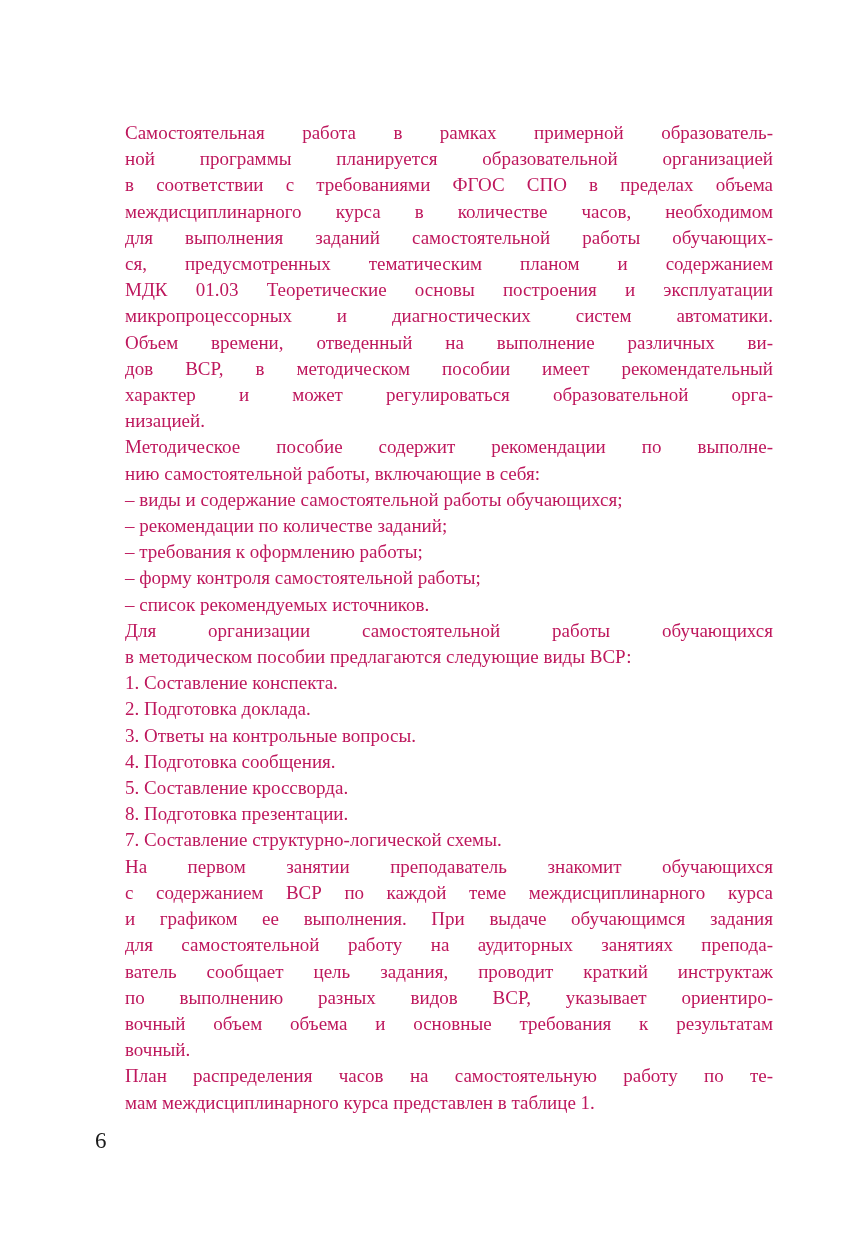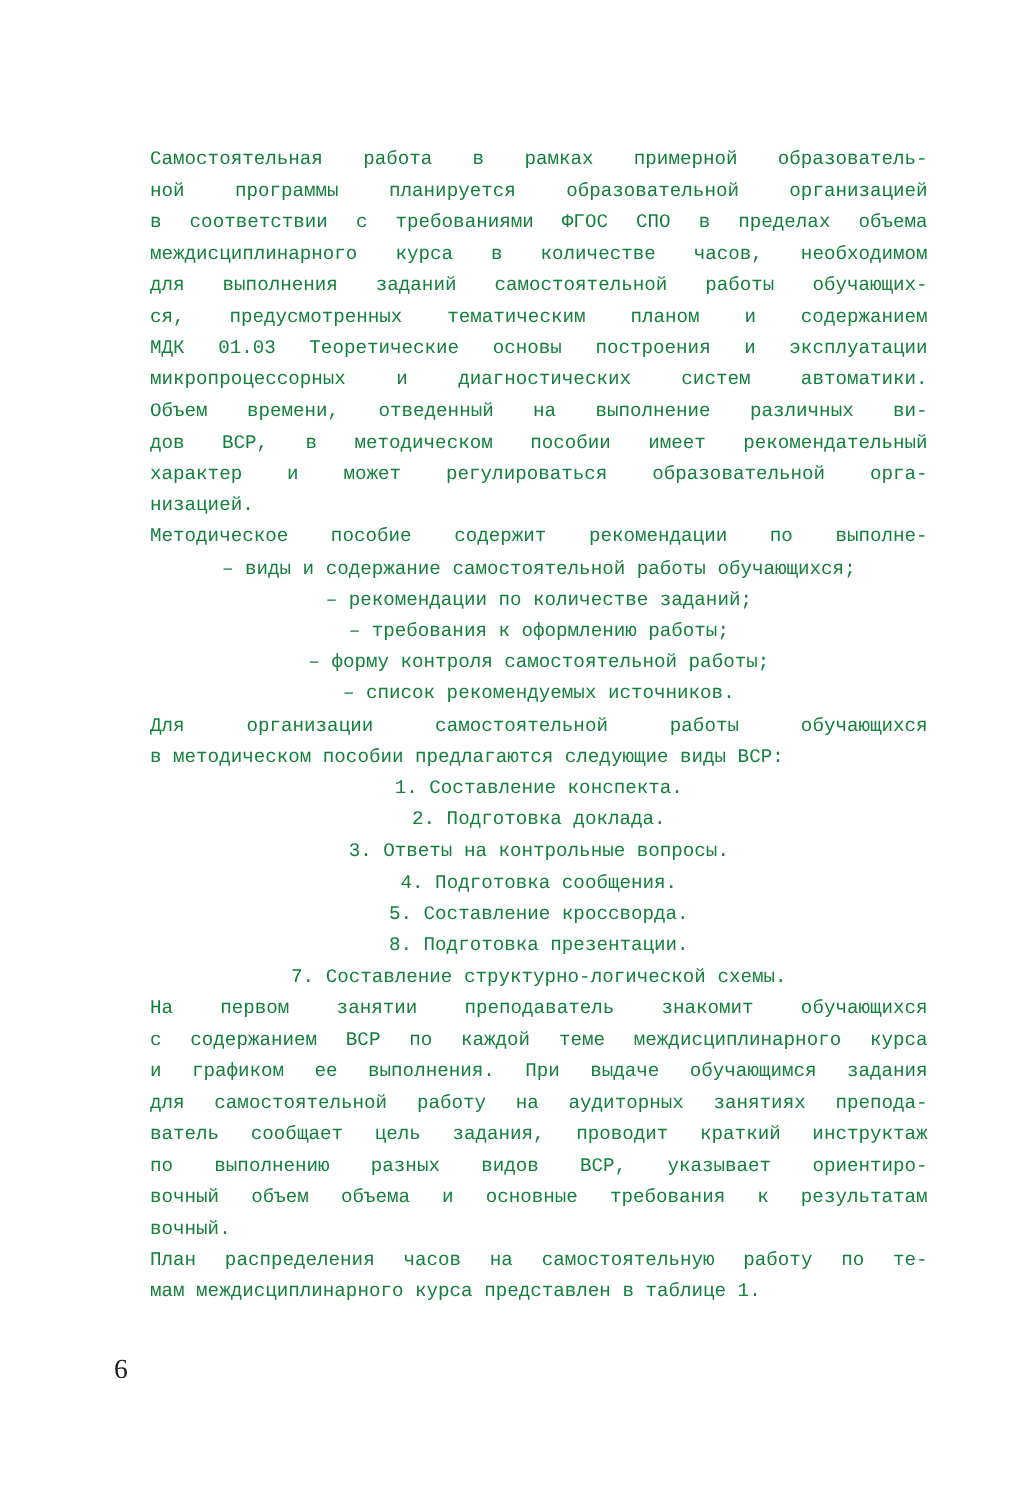--- a/index.html
+++ b/index.html
@@ -2,31 +2,31 @@
 <html><head>
   <meta charset="utf-8">
   <style>
     html, body { margin: 0; padding: 0; background: #ffffff; }
     body { width: 857px; height: 1241px; position: relative; overflow: hidden; }
     .page {
       position: absolute;
       left: 95px;
       top: 120px;
       width: 678px;
-      font-family: Liberation Mono, monospace;
-      font-size: 16px;
+      font-family: Liberation Serif, serif;
+      font-size: 19px;
       line-height: 26.2px;
-      color: #15803d;
+      color: #be185d;
       text-align: justify;
       hyphens: manual;
     }
     .p { margin: 0; text-indent: 30px; text-align: justify; text-align-last: left; }
     .line { display: block; text-align: justify; text-align-last: justify; }
     .line.end { text-align-last: left; }
-    .li { margin: 0; padding-left: 30px; text-align: center; }
+    .li { margin: 0; padding-left: 30px; text-align: left; }
     .page-number {
       position: absolute;
       left: 95px;
       top: 1128px;
       font-family: "Liberation Serif", "DejaVu Serif", serif;
       font-size: 23px;
       color: #1a1a1a;
     }
   </style>
 </head>
@@ -47,20 +47,21 @@
 
   <div class="p">
     <span class="line" style="text-indent:30px">Объем времени, отведенный на выполнение различных ви-</span>
     <span class="line">дов ВСР, в методическом пособии имеет рекомендательный</span>
     <span class="line">характер и может регулироваться образовательной орга-</span>
     <span class="line end">низацией.</span>
   </div>
 
   <div class="p">
     <span class="line" style="text-indent:30px">Методическое пособие содержит рекомендации по выполне-</span>
+    <span class="line end">нию самостоятельной работы, включающие в себя:</span>
   </div>
 
   <div>
     <div class="li">– виды и содержание самостоятельной работы обучающихся;</div>
     <div class="li">– рекомендации по количестве заданий;</div>
     <div class="li">– требования к оформлению работы;</div>
     <div class="li">– форму контроля самостоятельной работы;</div>
     <div class="li">– список рекомендуемых источников.</div>
   </div>
 

